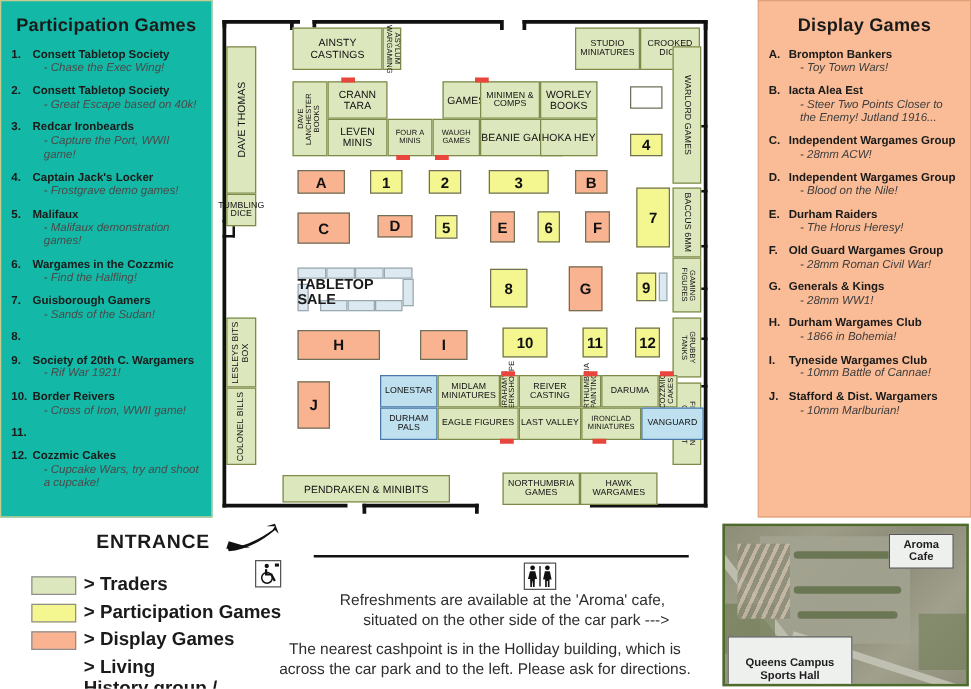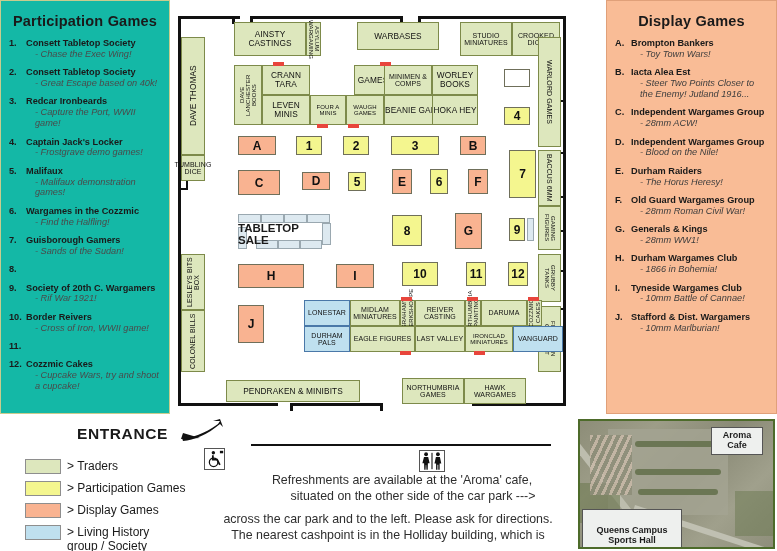--- a/index.html
+++ b/index.html
@@ -54,21 +54,21 @@
   .lh    { background:#bfe0ef; border-color:#4a78a8; }
   .plain { background:#ffffff; }
   .tickm { position:absolute; background:#e8453c; }
   .tablebit { position:absolute; background:#dde9f0; border:1px solid #9aa8b0; }
 
   
   #entrance-label { position:absolute; left:77px; top:425px; font-size:15.5px;
                     font-weight:bold; letter-spacing:.6px; }
   #arrow { position:absolute; left:180px; top:418px; width:44px; height:26px; }
 
-  .legend-row { position:absolute; display:flex; align-items:flex-start; font-size:12px; font-weight:normal; }
+  .legend-row { position:absolute; display:flex; align-items:flex-end; font-size:15px; font-weight:bold; }
   .swatch { width:36px; height:15px; border:1px solid #8e8e8e; margin-right:6px; flex:0 0 36px; }
 
   #hline { position:absolute; left:251px; top:444px; width:300px; height:2px; background:#111; }
   .infotext { position:absolute; text-align:center; font-size:12.4px; color:#2e2e2e; line-height:1.28; }
 
   .pict { position:absolute; border:1px solid #555; background:#fff;
           display:flex; align-items:center; justify-content:center; }
 
   
   #satmap { position:absolute; left:578px; top:419px; width:197px; height:130px;
@@ -267,21 +267,20 @@
 
     <div class="wall" style="left:384px;top:100px;width:10px;height:2px;"></div>
     <div class="wall" style="left:384px;top:152px;width:10px;height:2px;"></div>
     <div class="wall" style="left:384px;top:196px;width:10px;height:2px;"></div>
     <div class="wall" style="left:384px;top:230px;width:10px;height:2px;"></div>
     <div class="wall" style="left:384px;top:270px;width:10px;height:2px;"></div>
     <div class="wall" style="left:384px;top:308px;width:10px;height:2px;"></div>
 
     <div class="b" style="left:62px; top:22px; width:72px; height:34px;">AINSTY CASTINGS</div>
     <div class="b t3 vert" style="left:134px; top:22px; width:15px; height:34px;">ASYLUM WARGAMING</div>
-    <div class="b" style="left:185px; top:22px; width:82px; height:28px;">WARBASES</div>
     <div class="b t2" style="left:288px; top:22px; width:52px; height:34px;">STUDIO MINIATURES</div>
     <div class="b t2" style="left:340px; top:22px; width:48px; height:34px;">CROOKED DICE</div>
 
     <div class="b vert rl" style="left:9px; top:37px; width:24px; height:118px;">DAVE THOMAS</div>
     <div class="b t2" style="left:9px; top:155px; width:24px; height:26px;">TUMBLING DICE</div>
     <div class="b vert rl t2" style="left:9px; top:254px; width:24px; height:56px;">LESLEYS BITS BOX</div>
     <div class="b vert rl t2" style="left:9px; top:310px; width:24px; height:62px;">COLONEL BILLS</div>
 
     <div class="b vert t2" style="left:366px; top:37px; width:23px; height:110px;">WARLORD GAMES</div>
     <div class="b vert t2" style="left:366px; top:150px; width:23px; height:56px;">BACCUS 6MM</div>
@@ -412,22 +411,22 @@
       <circle cx="19.5" cy="3.6" r="2.1" fill="#111"></circle>
       <path d="M17.3,6.5 h4.4 l1.5,7.3 h-1.8 v6.7 h-1.5 v-5.4 h-0.9 v5.4 h-1.5 v-6.7 h-1.8 z" fill="#111"></path>
     </svg>
   </div>
 
   <div class="infotext" style="left:232px; top:473px; width:340px;">
     <div>Refreshments are available at the 'Aroma' cafe,</div>
     <div style="padding-left:22px;">situated on the other side of the car park  ---&gt;</div>
   </div>
   <div class="infotext" style="left:198px; top:512px; width:380px;">
+    <div>The nearest cashpoint is in the Holliday building, which is</div>
     <div>across the car park and to the left.  Please ask for directions.</div>
-    <div>The nearest cashpoint is in the Holliday building, which is</div>
   </div>
 
   <div id="satmap">
     <div class="mapblob" style="left:0;top:0;width:100%;height:100%;
                 background:linear-gradient(135deg,#8d8d78 0%,#9d9d88 25%,#8a8a76 50%,#a0a08c 75%,#8e8e7a 100%);"></div>
     <div class="mapblob" style="left:28px;top:8px;width:120px;height:86px;background:#a3a392;opacity:.85;"></div>
     <div class="mapblob" style="left:-10px;top:10px;width:170px;height:7px;background:#bdbdae;transform:rotate(52deg);transform-origin:0 0;"></div>
     <div class="mapblob" style="left:55px;top:84px;width:150px;height:6px;background:#c0c0b2;transform:rotate(18deg);transform-origin:0 0;"></div>
     <div class="mapblob" style="left:55px;top:20px;width:80px;height:6px;background:#5e6b45;opacity:.8;border-radius:4px;"></div>
     <div class="mapblob" style="left:55px;top:48px;width:86px;height:6px;background:#5e6b45;opacity:.8;border-radius:4px;"></div>

